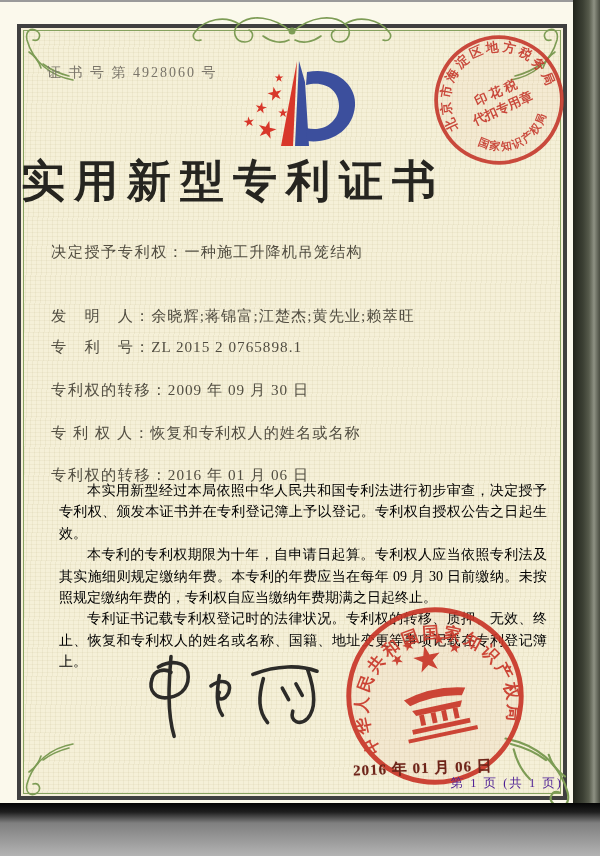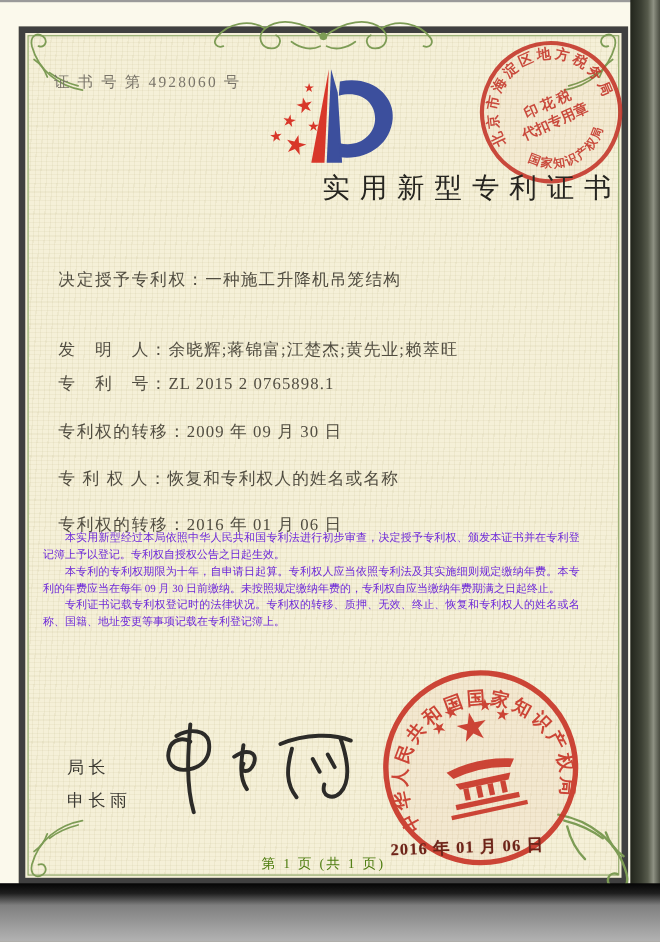--- a/index.html
+++ b/index.html
@@ -6,53 +6,53 @@
   body{width:600px;height:856px;overflow:hidden;background:#8f8f8f;
        font-family:"Liberation Serif","DejaVu Serif",serif;}
   .scan{position:relative;width:600px;height:856px;background:#9a9a9a;}
   .scan-bottom{position:absolute;left:0;top:803px;width:600px;height:53px;
        background:linear-gradient(180deg,#050505 0,#1e1e1e 9px,#7f7f7f 20px,#b3b3b3 100%);}
   .scan-right{position:absolute;left:573px;top:0;width:27px;height:806px;
        background:linear-gradient(90deg,#22251c 0,#3c4034 10px,#575b4c 16px,#8e9183 21px,#494c41 27px);}
   .paper{position:absolute;left:0;top:2px;width:574px;height:801px;background:#fbf9ec;}
   
   .frame{position:absolute;left:17px;top:22px;width:542px;height:768px;
-       border:6px solid #404040;background:#f5f0d8;}
+       border:4px solid #404040;background:#f5f0d8;}
   .frame-inner{position:absolute;left:2px;top:2px;right:2px;bottom:2px;border:1px solid #87a25f;
        background:
         repeating-linear-gradient(92deg, rgba(170,160,105,.10) 0 1px, rgba(0,0,0,0) 1px 5px),
         repeating-linear-gradient(0deg, rgba(170,160,105,.09) 0 1px, rgba(0,0,0,0) 1px 4px);}
   .orn{position:absolute;color:#7d9c55;}
   .orn svg{display:block;}
   .orn-top{left:50%;top:-16px;transform:translateX(-50%);}
   .orn-tl{left:-6px;top:-6px;}
   .orn-tr{right:-6px;top:-6px;transform:scaleX(-1);}
   .orn-bl{left:-6px;bottom:-6px;transform:scaleY(-1);}
   .orn-br{right:-10px;bottom:-10px;transform:scale(-1.35,-1.35);transform-origin:center;}
   
   .cert-no{position:absolute;left:26px;top:36px;font-size:14px;color:#7a756a;letter-spacing:2px;}
   .logo{position:absolute;left:210px;top:30px;width:145px;height:92px;}
   .tax-seal{position:absolute;left:402px;top:-4px;width:152px;height:152px;transform:rotate(-24deg);opacity:.9;}
-  .title{position:absolute;left:0;top:124px;width:100%;text-align:right;
-       font-size:25px;font-weight:normal;color:#262520;letter-spacing:9px;}
+  .title{position:absolute;left:0;top:124px;width:100%;text-align:left;
+       font-size:44px;font-weight:bold;color:#262520;letter-spacing:9px;}
   .fields{position:absolute;left:30px;top:206px;width:490px;font-size:15.2px;color:#514d41;}
   .field-row{position:absolute;left:0;white-space:nowrap;letter-spacing:1px;}
   .field-row .lab{letter-spacing:1.5px;}
-  .body-text{position:absolute;left:16px;top:452px;width:488px;font-size:10px;
-       line-height:1.53;color:#6d28d9;text-align:justify;}
+  .body-text{position:absolute;left:38px;top:452px;width:488px;font-size:14px;
+       line-height:1.53;color:#000000;text-align:justify;}
   .body-text p{margin:0;text-indent:2em;}
   .director{position:absolute;left:38px;top:658px;font-size:15.5px;color:#3c3a33;letter-spacing:4px;
        font-family:"Liberation Sans","DejaVu Sans",sans-serif;}
   .director div{margin-bottom:9px;}
   .sig{position:absolute;left:108px;top:622px;width:210px;height:95px;}
   .main-seal{position:absolute;left:316px;top:570px;width:196px;height:196px;transform:rotate(-12deg);opacity:.93;}
   .date-stamp{position:absolute;left:332px;top:731px;font-size:15px;font-weight:bold;color:#6e2419;
        letter-spacing:1px;transform:rotate(-2deg);text-shadow:0 0 1px rgba(110,36,25,.4);}
-  .footer{position:absolute;left:0;top:747px;width:100%;text-align:center;font-size:12.5px;
-       color:#4d7c0f;letter-spacing:2px;}
+  .footer{position:absolute;left:0;top:747px;width:100%;text-align:right;font-size:12.5px;
+       color:#4c1d95;letter-spacing:2px;}
 </style>
 </head>
 <body>
 
 <div class="scan">
   <div class="paper">
     <div class="frame">
       <div class="frame-inner"></div>
 
       <div class="orn orn-top">
@@ -157,24 +157,20 @@
         <div class="field-row" style="top:189px"><span class="lab">专 利 权 人：</span><span>恢复和专利权人的姓名或名称</span></div>
         <div class="field-row" style="top:231px"><span class="lab">专利权的转移：</span><span>2016 年 01 月 06 日</span></div>
       </div>
 
       <div class="body-text">
         <p>本实用新型经过本局依照中华人民共和国专利法进行初步审查，决定授予专利权、颁发本证书并在专利登记簿上予以登记。专利权自授权公告之日起生效。</p>
         <p>本专利的专利权期限为十年，自申请日起算。专利权人应当依照专利法及其实施细则规定缴纳年费。本专利的年费应当在每年 09 月 30 日前缴纳。未按照规定缴纳年费的，专利权自应当缴纳年费期满之日起终止。</p>
         <p>专利证书记载专利权登记时的法律状况。专利权的转移、质押、无效、终止、恢复和专利权人的姓名或名称、国籍、地址变更等事项记载在专利登记簿上。</p>
       </div>
 
-      <div class="director">
-        <div>局长</div>
-        <div>申长雨</div>
-      </div>
 
       <div class="sig">
         <svg width="210" height="95" viewBox="0 0 200 90">
           <g fill="none" stroke="#2c2b28" stroke-width="3.4" stroke-linecap="round">
             <path d="M28,16 C40,9 54,11 56,21 C58,33 52,43 38,45 C26,47 18,39 22,27 C24,19 34,17 40,21"></path>
             <path d="M40,6 C38,30 36,58 43,82"></path>
             <path d="M86,24 C84,38 82,52 89,62"></path>
             <path d="M78,34 C88,27 99,29 95,40 C91,49 82,48 86,40"></path>
             <path d="M118,23 C140,14 164,14 179,20"></path>
             <path d="M128,27 C123,45 123,58 132,69"></path>

